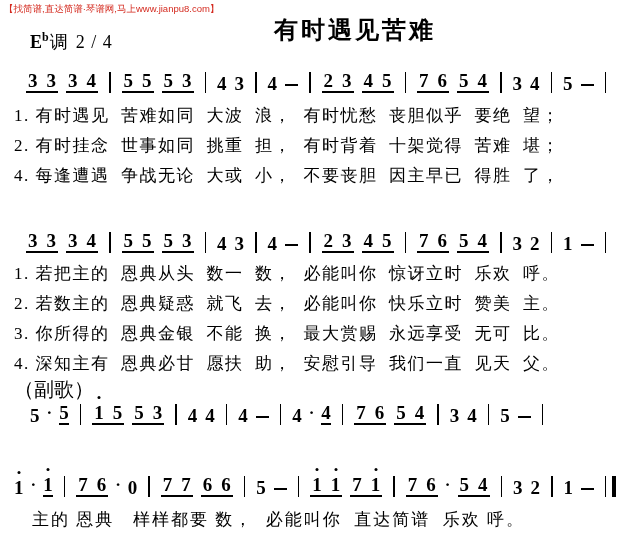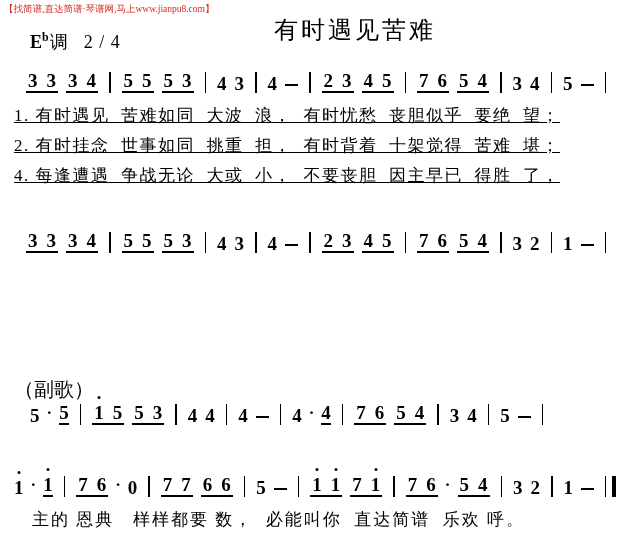--- a/index.html
+++ b/index.html
@@ -2,31 +2,31 @@
 <html><head>
 <meta charset="utf-8">
 <style>
   html,body{margin:0;padding:0;background:#fff;}
   .page{
     position:relative;width:640px;height:541px;background:#fff;
     color:#000;font-family:"Liberation Serif",serif;overflow:hidden;
   }
   .watermark{
     position:absolute;top:3px;left:4px;
-    font-family:Liberation Serif, serif;
+    font-family:Liberation Sans, sans-serif;
     font-size:9.5px;color:#d42b20;letter-spacing:0;white-space:pre;
   }
   .keysig{position:absolute;top:30px;left:30px;font-size:18px;font-weight:bold;}
   .keysig sup{font-size:12px;vertical-align:super;}
   .keyword{margin-left:1px;font-weight:normal;}
-  .timesig{margin-left:16px;font-weight:normal;letter-spacing:1px;}
+  .timesig{margin-left:8px;font-weight:normal;letter-spacing:1px;}
   .title{
     position:absolute;top:14px;left:355px;transform:translateX(-50%);
     margin:0;font-family:"Liberation Sans",sans-serif;
-    font-size:24px;font-weight:normal;letter-spacing:3px;white-space:nowrap;
+    font-size:24px;font-weight:bold;letter-spacing:3px;white-space:nowrap;
   }
   
   .mline{
     position:absolute;display:flex;align-items:flex-end;gap:8px;
     font-family:"Liberation Serif",serif;font-size:19px;font-weight:bold;
     padding-top:9px;white-space:nowrap;
   }
   .note{line-height:1;display:inline-block;}
   .note.u{border-bottom:2px solid #000;padding-bottom:1px;}
   .note.high{position:relative;}
@@ -44,21 +44,21 @@
     border-left:1.5px solid #000;border-right:4px solid #000;margin-left:3px;
   }
   .dash{width:13px;height:2px;background:#000;margin-bottom:7px;}
   .adot{line-height:1;margin:0 -1px 4px -1px;font-size:17px;}
   .l1{top:62px;left:26px;}
   .l2{top:222px;left:26px;}
   .l3{top:394px;left:30px;}
   .l4{top:466px;left:14px;}
   
   .verses{position:absolute;}
-  .v1{top:101px;left:14px;text-decoration:underline;}
+  .v1{top:101px;left:14px;}
   .v2{top:259px;left:14px;}
   .lyric{
     font-size:17px;letter-spacing:1.5px;line-height:30px;white-space:pre;
   }
   .chorus-label{position:absolute;top:376px;left:14px;font-size:20px;}
   .c1{position:absolute;top:431px;left:32px;letter-spacing:3px;}
   .c2{position:absolute;top:505px;left:32px;letter-spacing:2px;}
 </style>
 </head>
 <body>
@@ -172,20 +172,26 @@
       </span>
       <span class="bar"></span>
       <span class="note">3</span>
       <span class="note">2</span>
       <span class="bar"></span>
       <span class="note">1</span>
       <span class="dash"></span>
       <span class="bar"></span>
     </div>
 
+  <div class="verses v2">
+    <div class="lyric">1. 若把主的  恩典从头  数一  数，  必能叫你  惊讶立时  乐欢  呼。</div>
+    <div class="lyric">2. 若数主的  恩典疑惑  就飞  去，  必能叫你  快乐立时  赞美  主。</div>
+    <div class="lyric">3. 你所得的  恩典金银  不能  换，  最大赏赐  永远享受  无可  比。</div>
+    <div class="lyric">4. 深知主有  恩典必甘  愿扶  助，  安慰引导  我们一直  见天  父。</div>
+  </div>
 
   <div class="chorus-label">（副歌）</div>
 
   <div class="mline l3">
       <span class="note">5</span>
       <span class="adot">·</span>
       <span class="note u">5</span>
       <span class="bar"></span>
       <span class="beam">
         <span class="note high">1</span>

